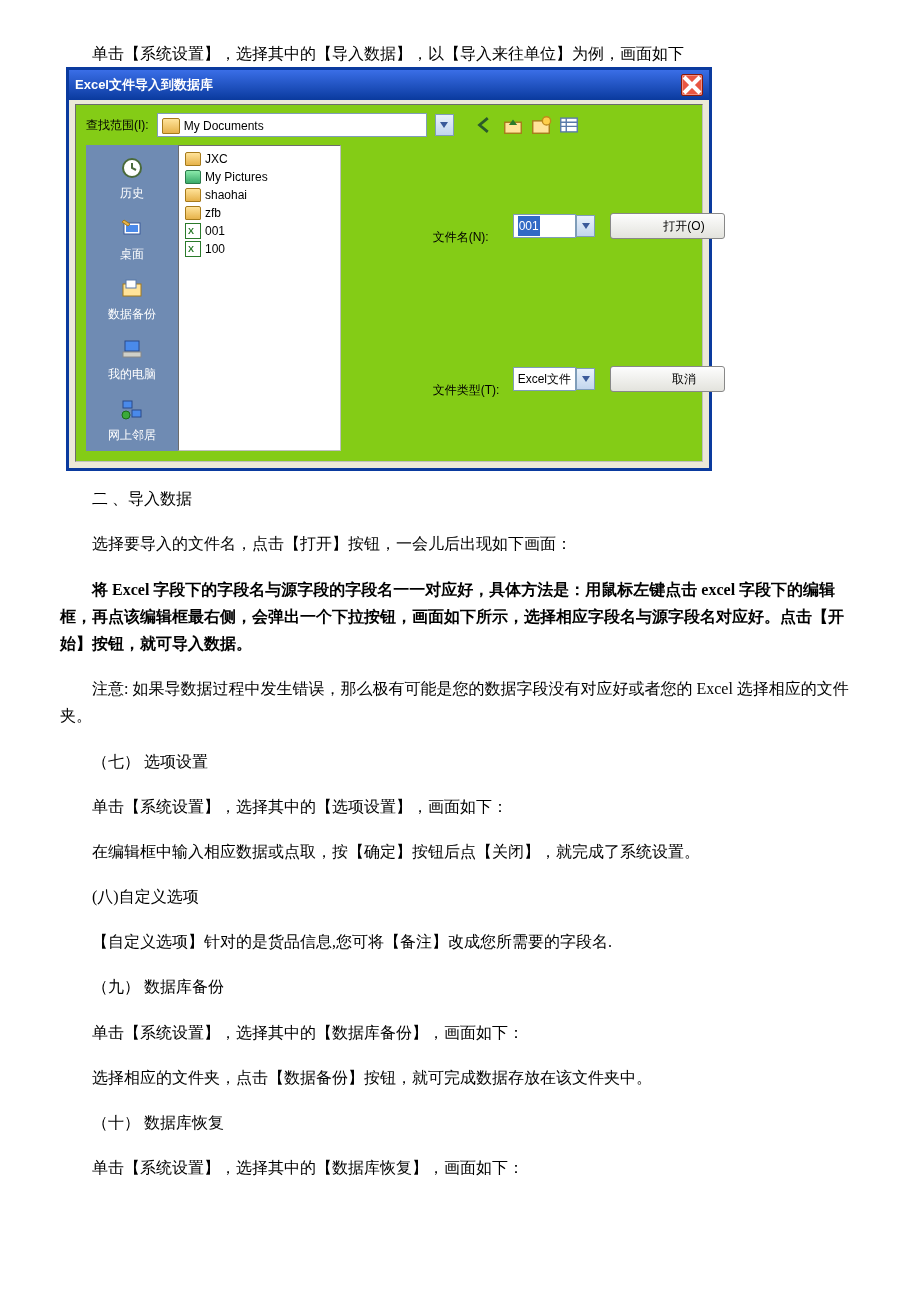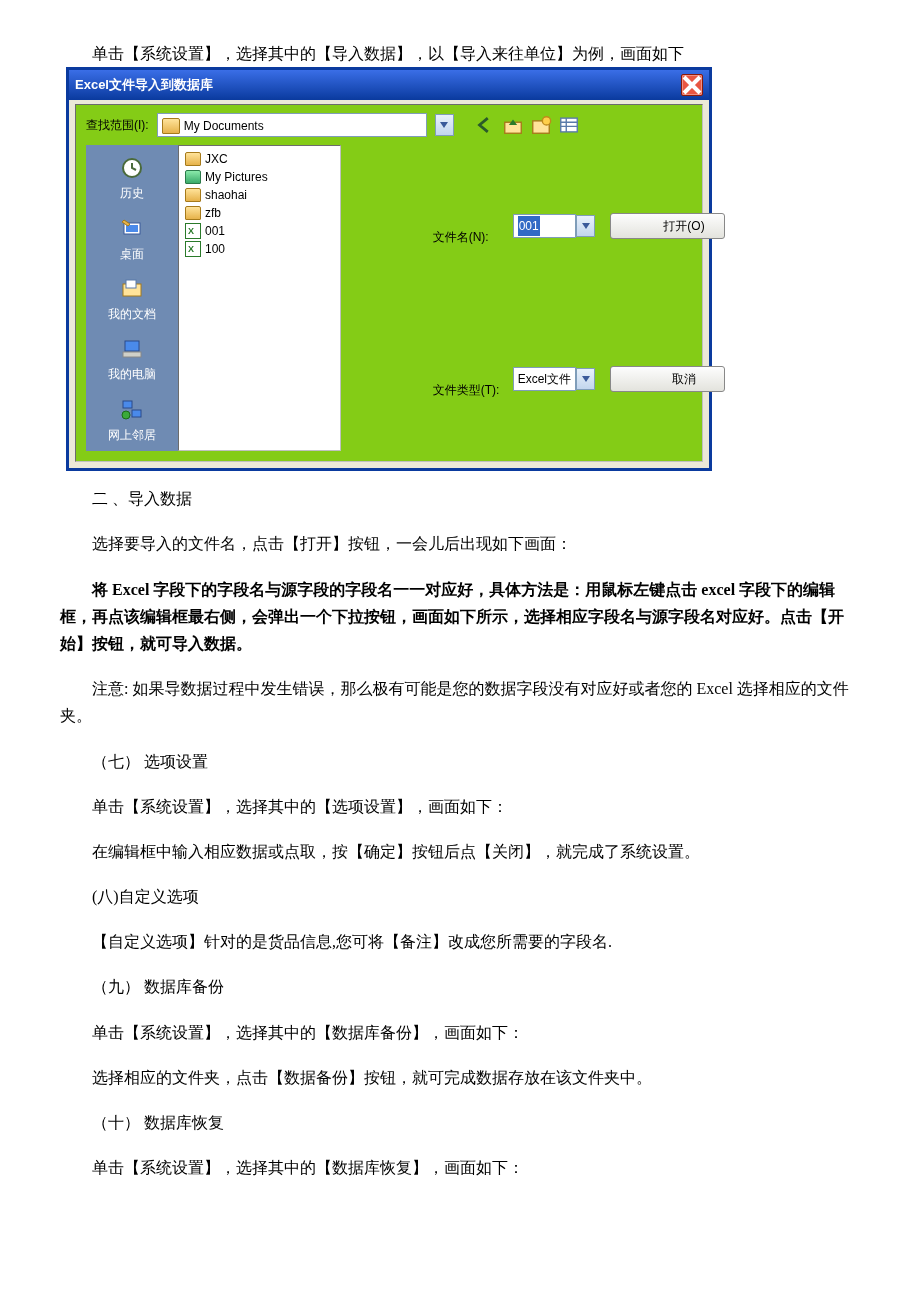--- a/index.html
+++ b/index.html
@@ -290,21 +290,21 @@
                   </span>
                 <span>桌面</span>
               </span>
               <span class="place">
                 <span class="ico">
                     <svg viewBox="0 0 24 24">
                       <rect x="3" y="7" width="18" height="12" fill="#ffe39a" stroke="#a67a1a"></rect>
                       <rect x="6" y="3" width="10" height="8" fill="#fff" stroke="#5a7aaa"></rect>
                     </svg>
                   </span>
-                <span>我的文档</span>
+                <span>数据备份</span>
               </span>
               <span class="place">
                 <span class="ico">
                     <svg viewBox="0 0 24 24">
                       <rect x="5" y="4" width="14" height="10" fill="#4a8aea" stroke="#2a4a8a"></rect>
                       <rect x="3" y="15" width="18" height="5" fill="#d0d0c8" stroke="#888"></rect>
                     </svg>
                   </span>
                 <span>我的电脑</span>
               </span>

